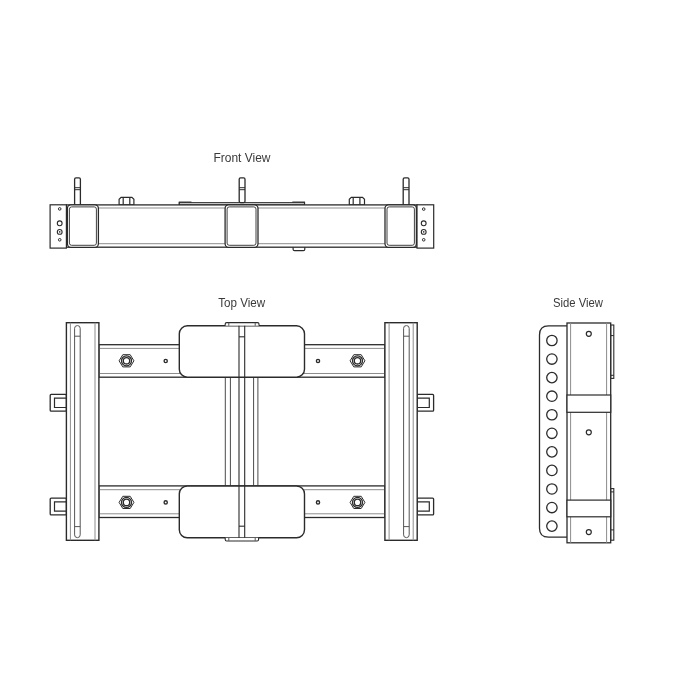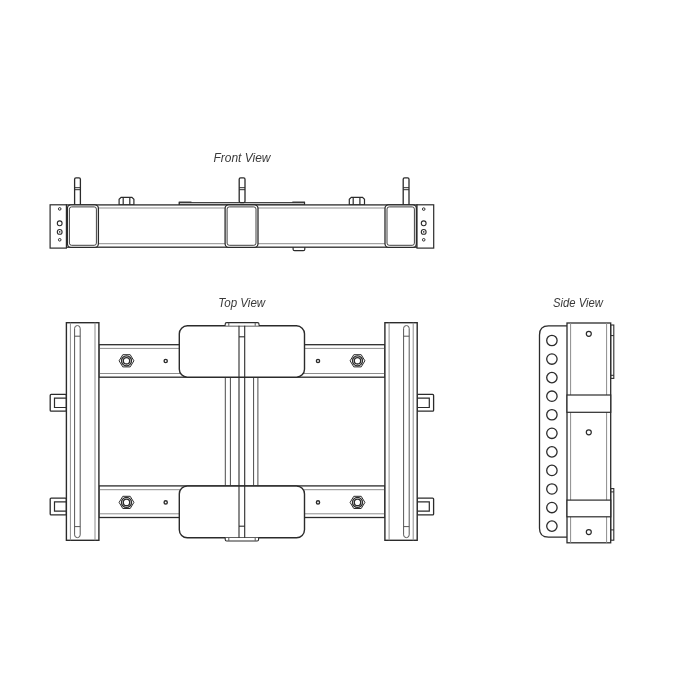--- a/index.html
+++ b/index.html
@@ -1,16 +1,16 @@
 <!DOCTYPE html>
 <html><head>
 <meta charset="utf-8">
 <style>
   html,body{margin:0;padding:0;background:#ffffff;}
-  .wrap{width:700px;height:700px;position:relative;font-family:"Liberation Sans", sans-serif;font-style:italic;}
+  .wrap{width:700px;height:700px;position:relative;font-family:"Liberation Sans", sans-serif;}
   svg{position:absolute;top:0;left:0;}
   text{fill:#3a3a3a;}
 </style>
 </head>
 <body>
 <div class="wrap">
 <svg width="700" height="700" viewBox="0 0 700 700" fill="none">
   <rect x="0" y="0" width="700" height="700" fill="#ffffff"></rect>
 
   <g id="front">

